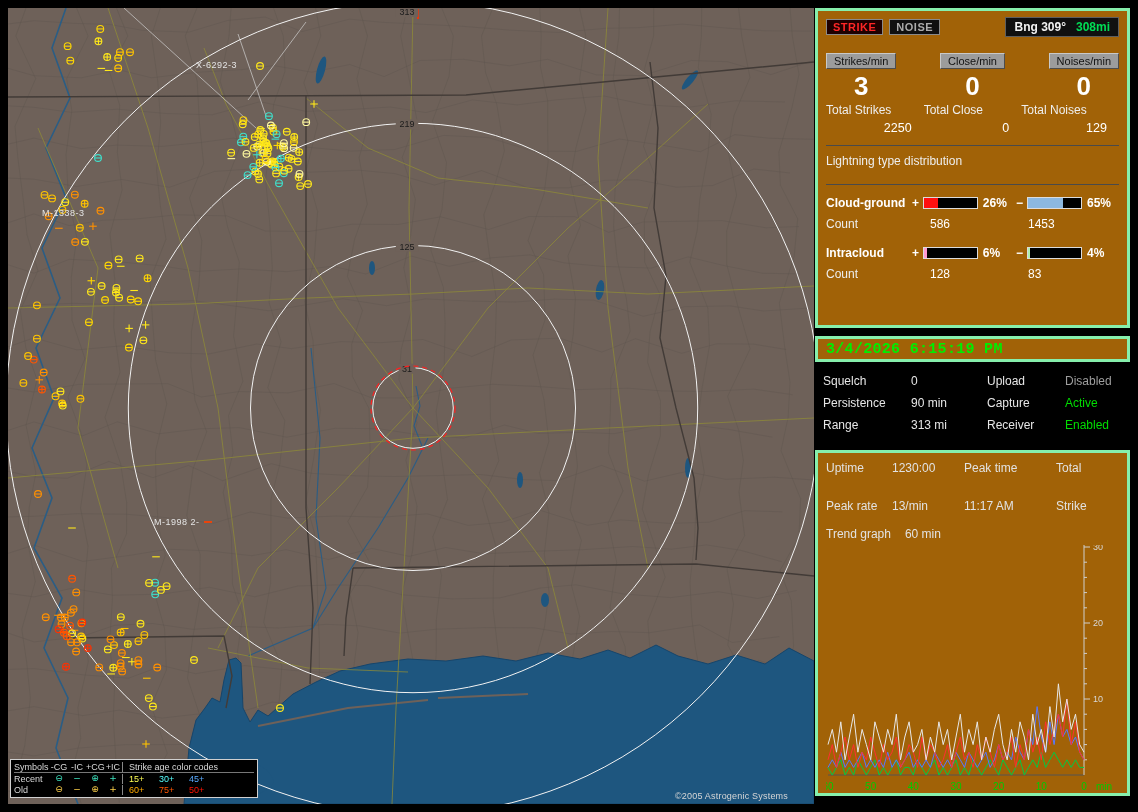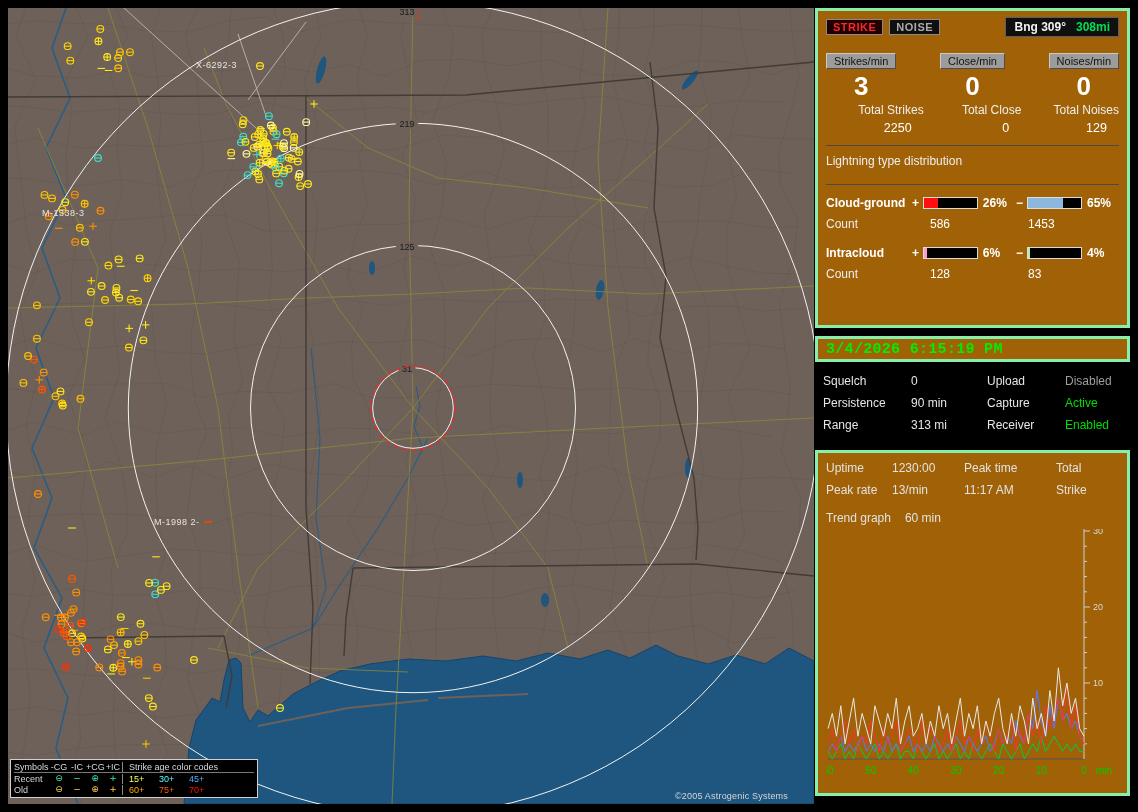--- a/index.html
+++ b/index.html
@@ -36,41 +36,41 @@
     font-size:12px;font-weight:bold;}
   .bng-box .bng{color:#f2f2f2;}
   .bng-box .dist{color:#00dd55;}
   .rates{display:flex;justify-content:space-between;margin-top:16px;}
   .rate-col{display:flex;flex-direction:column;align-items:center;}
   .chip{background:#9c9c9c;color:#121212;font-size:11px;padding:1px 7px;border:1px solid #c9c9c9;
     border-right-color:#4d4d4d;border-bottom-color:#4d4d4d;cursor:pointer;font-family:inherit;}
   .rate-val{font-size:26px;font-weight:bold;color:#fff;margin-top:2px;line-height:30px;}
   .totals{display:flex;margin-top:2px;}
   .total-col{width:33.33%;display:flex;flex-direction:column;}
-  .total-label{font-size:12px;text-align:right;color:#eee;}
+  .total-label{font-size:12px;text-align:left;color:#eee;}
   .total-val{font-size:12.5px;text-align:right;padding-right:12px;margin-top:4px;color:#fff;}
   .hline{border:none;border-top:1px solid #4a4a4a;margin:10px 0 6px 0;}
   .dist-title{font-size:12px;color:#eee;padding:2px 0 16px 0;border-bottom:1px solid #4a4a4a;margin-bottom:8px;}
   .dist-row{display:flex;align-items:center;font-size:12px;height:20px;}
   .dist-label{width:90px;font-weight:bold;color:#fff;}
   .sign{width:10px;font-weight:bold;color:#fff;text-align:center;}
   .bar{width:56px;height:10px;border:1px solid #dcdcdc;background:#000;margin:0 3px;position:relative;}
   .dist-fill{position:absolute;left:0;top:0;bottom:0;}
   .pct{width:34px;font-weight:bold;color:#fff;padding-left:2px;}
   .count-row{display:flex;font-size:12px;height:22px;align-items:center;}
   .count-label{width:90px;color:#eee;}
   .count-v1{width:84px;padding-left:14px;color:#fff;}
   .count-v2{padding-left:14px;color:#fff;}
 
   #datebox{margin-top:8px;height:26px;display:flex;align-items:center;padding:0 8px;font-family:Liberation Mono, monospace;}
   .datetime{color:#00ee00;font-weight:bold;font-size:15px;letter-spacing:.3px;}
   .status-grid{display:grid;grid-template-columns:88px 76px 78px auto;row-gap:8px;font-size:12px;
     color:#e6e6e6;padding:12px 8px 10px 8px;}
   #sec3{margin-top:8px;height:346px;padding:8px;}
-  .info-grid{display:grid;grid-template-columns:66px 72px 92px auto;row-gap:8px;font-size:12px;color:#e2e2e2;}
+  .info-grid{display:grid;grid-template-columns:66px 72px 92px auto;row-gap:24px;font-size:12px;color:#e2e2e2;}
   .trend-row{display:flex;gap:14px;font-size:12px;color:#e2e2e2;margin:14px 0 4px 0;}
   #trend-svg{display:block;margin-top:2px;}
 </style>
 </head>
 <body>
 
 <div id="root">
 
   <div id="map">
     <svg id="map-svg" width="806" height="796" viewBox="0 0 806 796">
@@ -1006,21 +1006,21 @@
       </div>
       <div class="lg-row">
         <span class="lg-name">Old</span>
         <span class="lg-s lg-sym" style="color: rgb(255, 210, 74);">⊖</span>
         <span class="lg-s lg-sym" style="color: rgb(255, 210, 74);">−</span>
         <span class="lg-s lg-sym" style="color: rgb(255, 210, 74);">⊕</span>
         <span class="lg-s lg-sym" style="color: rgb(255, 210, 74);">+</span>
         <span class="lg-ages">
           <span class="lg-age" style="color: rgb(255, 170, 0);">60+</span>
           <span class="lg-age" style="color: rgb(255, 85, 0);">75+</span>
-          <span class="lg-age" style="color: rgb(255, 17, 0);">70+</span>
+          <span class="lg-age" style="color: rgb(255, 17, 0);">50+</span>
         </span>
       </div>
     </div>
 
     <div class="map-credit">©2005 Astrogenic Systems</div>
   </div>
 
   <div id="panel">
 
     <div id="sec1" class="sec">

